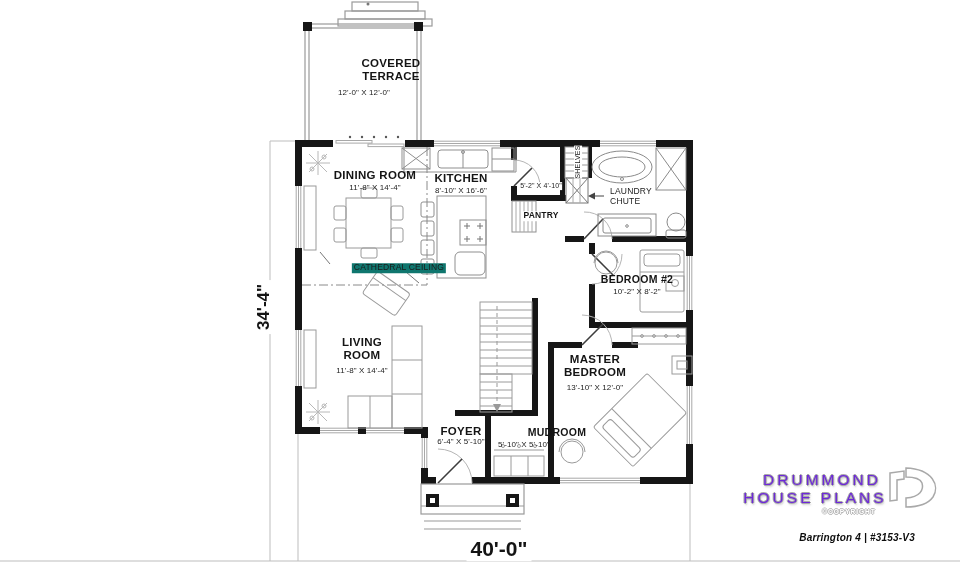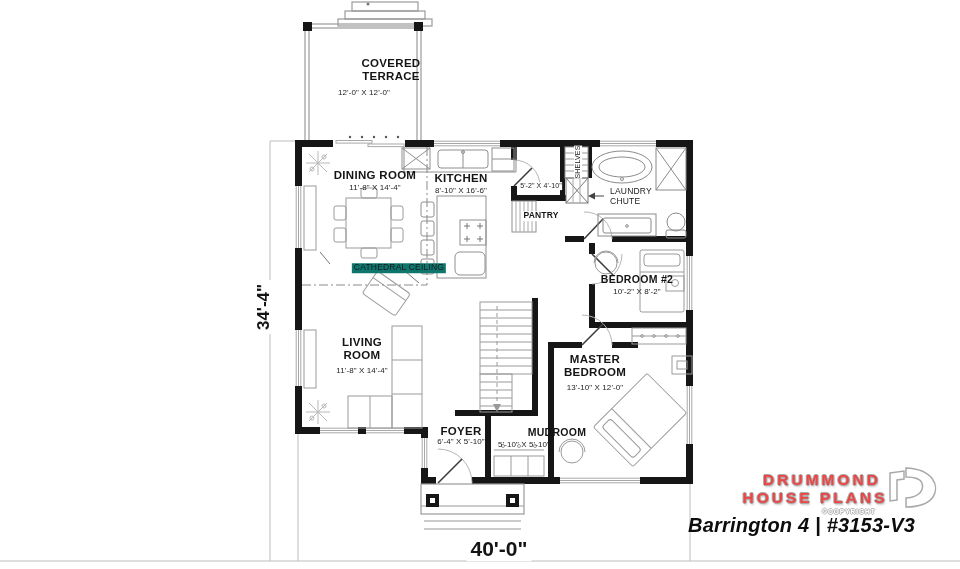--- a/index.html
+++ b/index.html
@@ -10,28 +10,28 @@
        white-space:pre-line;line-height:1.12;font-family:"Liberation Sans",sans-serif;}
   .room-name{font-weight:bold;font-size:11.5px;letter-spacing:.3px;}
   .room-size{font-size:8px;letter-spacing:.1px;color:#222;}
   .small-name{font-weight:bold;font-size:8.5px;letter-spacing:.2px;margin-top:44px;}
   .tiny-size{font-size:7px;}
   .annot{font-size:8.5px;letter-spacing:.2px;color:#1a1a1a;}
   .vertical{transform:translate(-50%,-50%) rotate(-90deg);}
   .dim{font-weight:bold;background:#fff;padding:0 4px;}
   .dim-depth{font-size:17px;transform:translate(-50%,-50%) rotate(-90deg);}
   .dim-width{font-size:21px;}
-  .brand-line{position:absolute;transform:translate(-50%,-50%);color:#ef4444;font-weight:bold;
+  .brand-line{position:absolute;transform:translate(-50%,-50%);color:#6d28d9;font-weight:normal;
       letter-spacing:3px;font-size:15.5px;white-space:nowrap;
       text-shadow:1px 0 0 #a9a9a9,-1px 0 0 #a9a9a9,0 1px 0 #a9a9a9,0 -1px 0 #a9a9a9,1px 2px 2px rgba(140,140,140,.5);}
   .brand-copy{position:absolute;transform:translate(-50%,-50%);color:#fff;font-weight:bold;
       font-size:6.5px;letter-spacing:1px;white-space:nowrap;
       text-shadow:1px 0 0 #b5b5b5,-1px 0 0 #b5b5b5,0 1px 0 #b5b5b5,0 -1px 0 #b5b5b5;}
   .plan-title{position:absolute;transform:translate(-100%,-50%);font-weight:bold;font-style:italic;
-      font-size:20px;color:#0d0d0d;white-space:nowrap;letter-spacing:.2px;}
+      font-size:10px;color:#0d0d0d;white-space:nowrap;letter-spacing:.2px;margin-top:12px;}
 </style>
 </head>
 <body>
 
 <div id="page">
 
 <svg width="960" height="569" viewBox="0 0 960 569">
 
   <g stroke="#bdbdbd" stroke-width="1" fill="none">
     <line x1="270" y1="141" x2="270" y2="561"></line>

